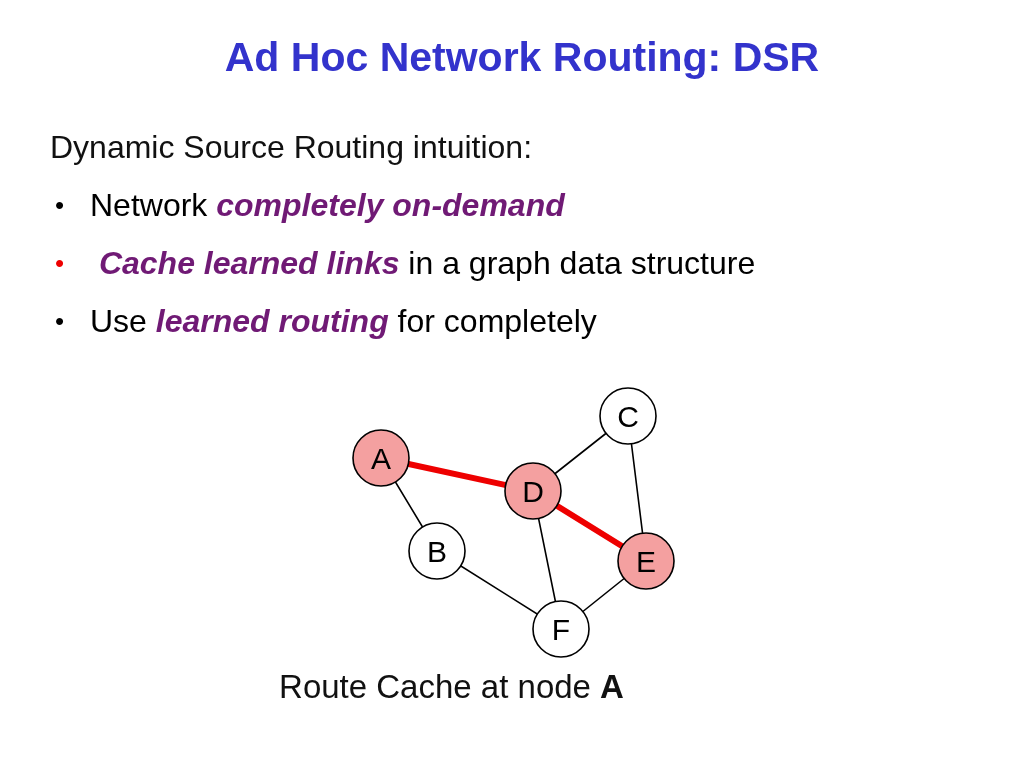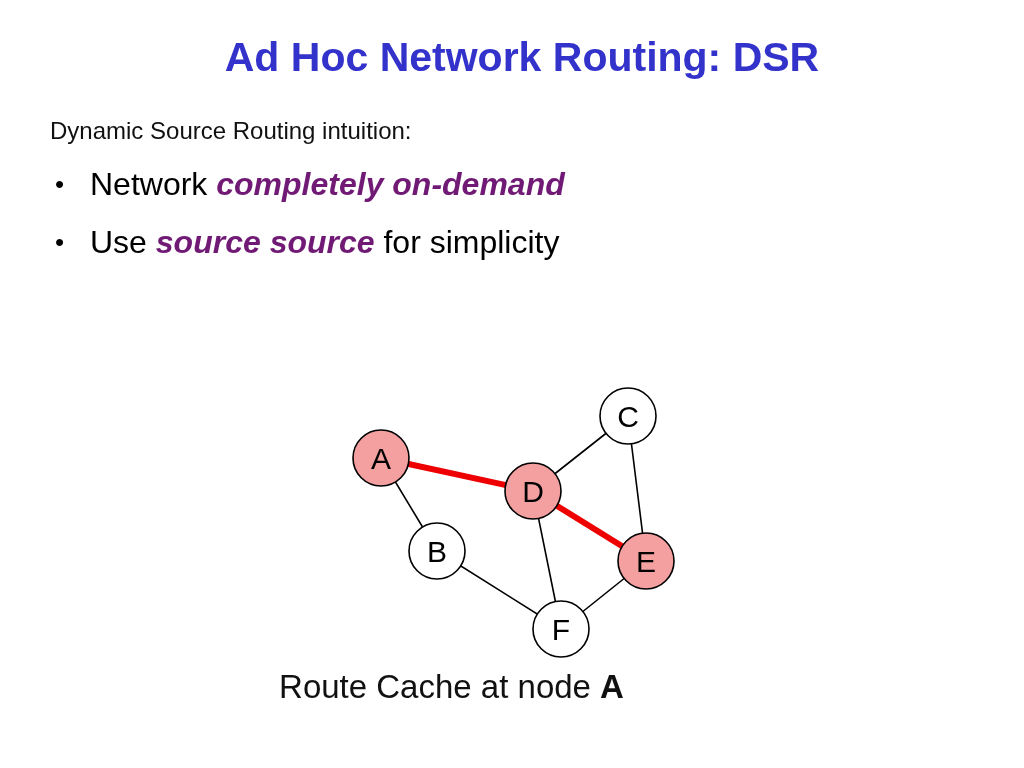--- a/index.html
+++ b/index.html
@@ -15,22 +15,22 @@
   .slide-title {
     margin: 34px 0 0 0;
     text-align: center;
     font-size: 41px;
     font-weight: bold;
     color: #3333cc;
     letter-spacing: 0px;
     padding-left: 20px;
   }
   .intro {
-    margin: 36px 0 0 50px;
-    font-size: 24px;
+    margin: 48px 0 0 50px;
+    font-size: 32px;
     color: #111111;
   }
   .bullet-list {
     list-style: none;
     margin: 20px 0 0 55px;
     padding: 0;
   }
   .bullet-list li {
     font-size: 32px;
     margin-top: 21px;
@@ -74,21 +74,22 @@
 </head>
 <body>
 
 <div class="slide">
   <h1 class="slide-title">Ad Hoc Network Routing: DSR</h1>
 
   <div class="intro">Dynamic Source Routing intuition:</div>
 
   <ul class="bullet-list">
       <li><span class="bullet-mark" style="color: rgb(0, 0, 0);">•</span><span>Network </span><span class="em-red">completely on-demand</span></li>
-      <li><span class="bullet-mark" style="color: rgb(0, 0, 0);">•</span><span>Use </span><span class="em-red">source source</span><span> for simplicity</span></li>
+      <li><span class="bullet-mark" style="color: rgb(238, 0, 0);">•</span><span> </span><span class="em-red">Cache learned links</span><span> in a graph data structure</span></li>
+      <li><span class="bullet-mark" style="color: rgb(0, 0, 0);">•</span><span>Use </span><span class="em-red">learned routing</span><span> for completely</span></li>
     </ul>
 
   <svg class="graph-svg" viewBox="0 0 1024 768" xmlns="http://www.w3.org/2000/svg">
       <line x1="381" y1="458" x2="437" y2="551" stroke="#000000" stroke-width="1.6" stroke-linecap="round"></line>
       <line x1="437" y1="551" x2="561" y2="629" stroke="#000000" stroke-width="1.6" stroke-linecap="round"></line>
       <line x1="628" y1="416" x2="533" y2="491" stroke="#000000" stroke-width="1.6" stroke-linecap="round"></line>
       <line x1="628" y1="416" x2="646" y2="561" stroke="#000000" stroke-width="1.6" stroke-linecap="round"></line>
       <line x1="533" y1="491" x2="561" y2="629" stroke="#000000" stroke-width="1.6" stroke-linecap="round"></line>
       <line x1="646" y1="561" x2="561" y2="629" stroke="#000000" stroke-width="1.6" stroke-linecap="round"></line>
       <line x1="381" y1="458" x2="533" y2="491" stroke="#ee0000" stroke-width="6" stroke-linecap="round"></line>

